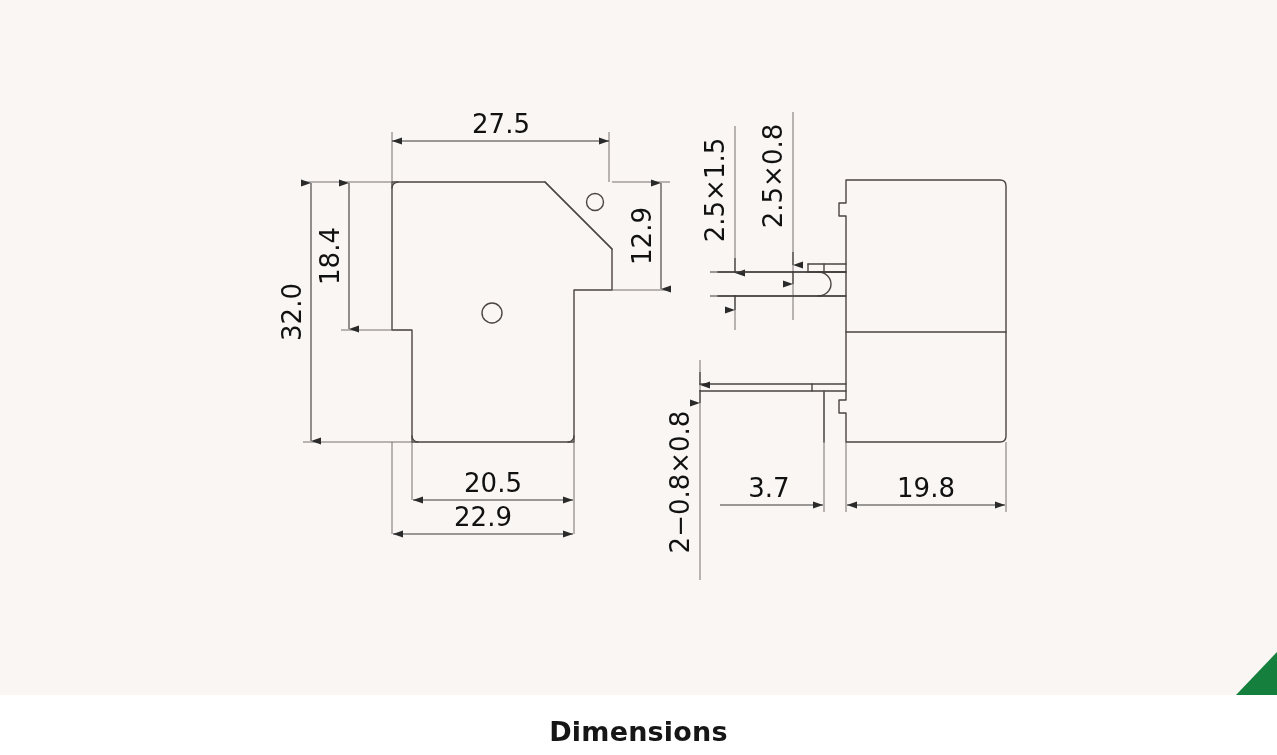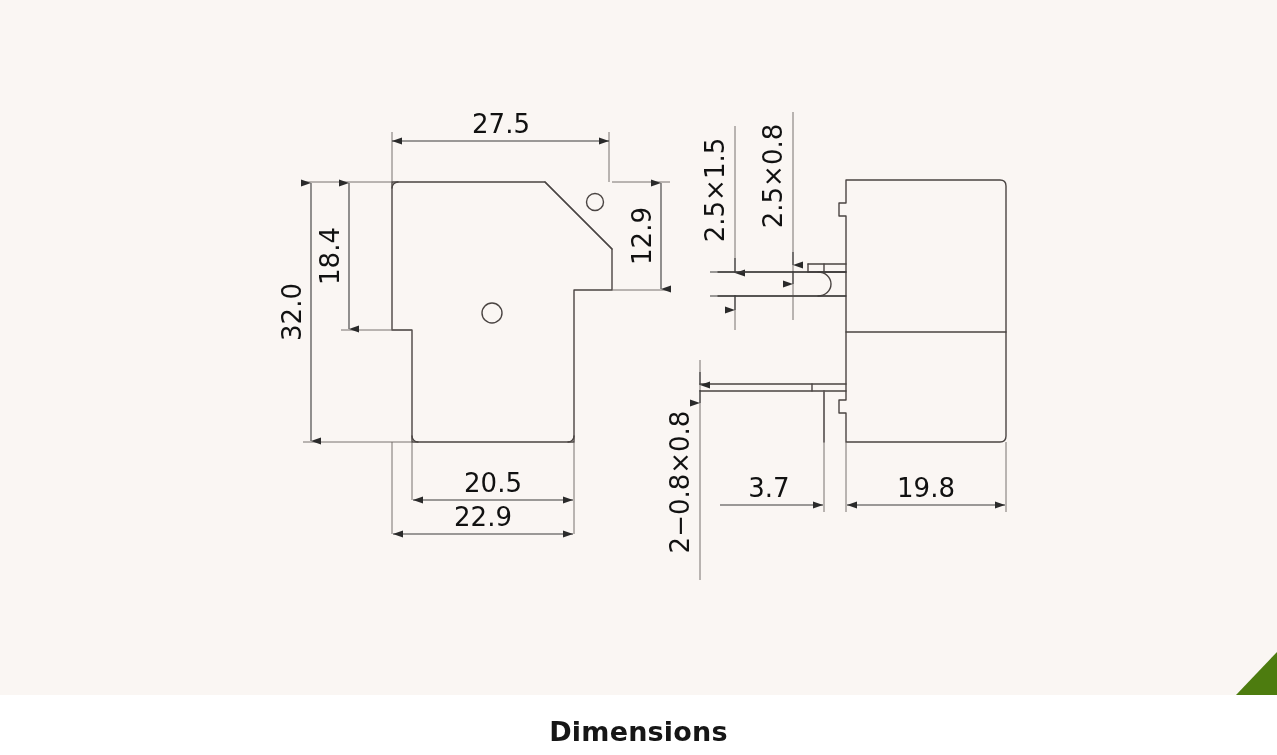--- a/index.html
+++ b/index.html
@@ -11,21 +11,21 @@
     width: 1277px;
     height: 755px;
     font-family: "DejaVu Sans", "Liberation Sans", sans-serif;
     overflow: hidden;
     position: relative;
   }
   #root {
     position: relative;
     width: 1277px;
     height: 755px;
-    background: #4d7c0f;
+    background: #15803d;
   }
   #panel {
     position: absolute;
     left: 0;
     top: 0;
     width: 1277px;
     height: 695px;
     background: #faf6f3;
     clip-path: polygon(0 0, 1277px 0, 1277px 652px, 1236px 695px, 0 695px);
   }

